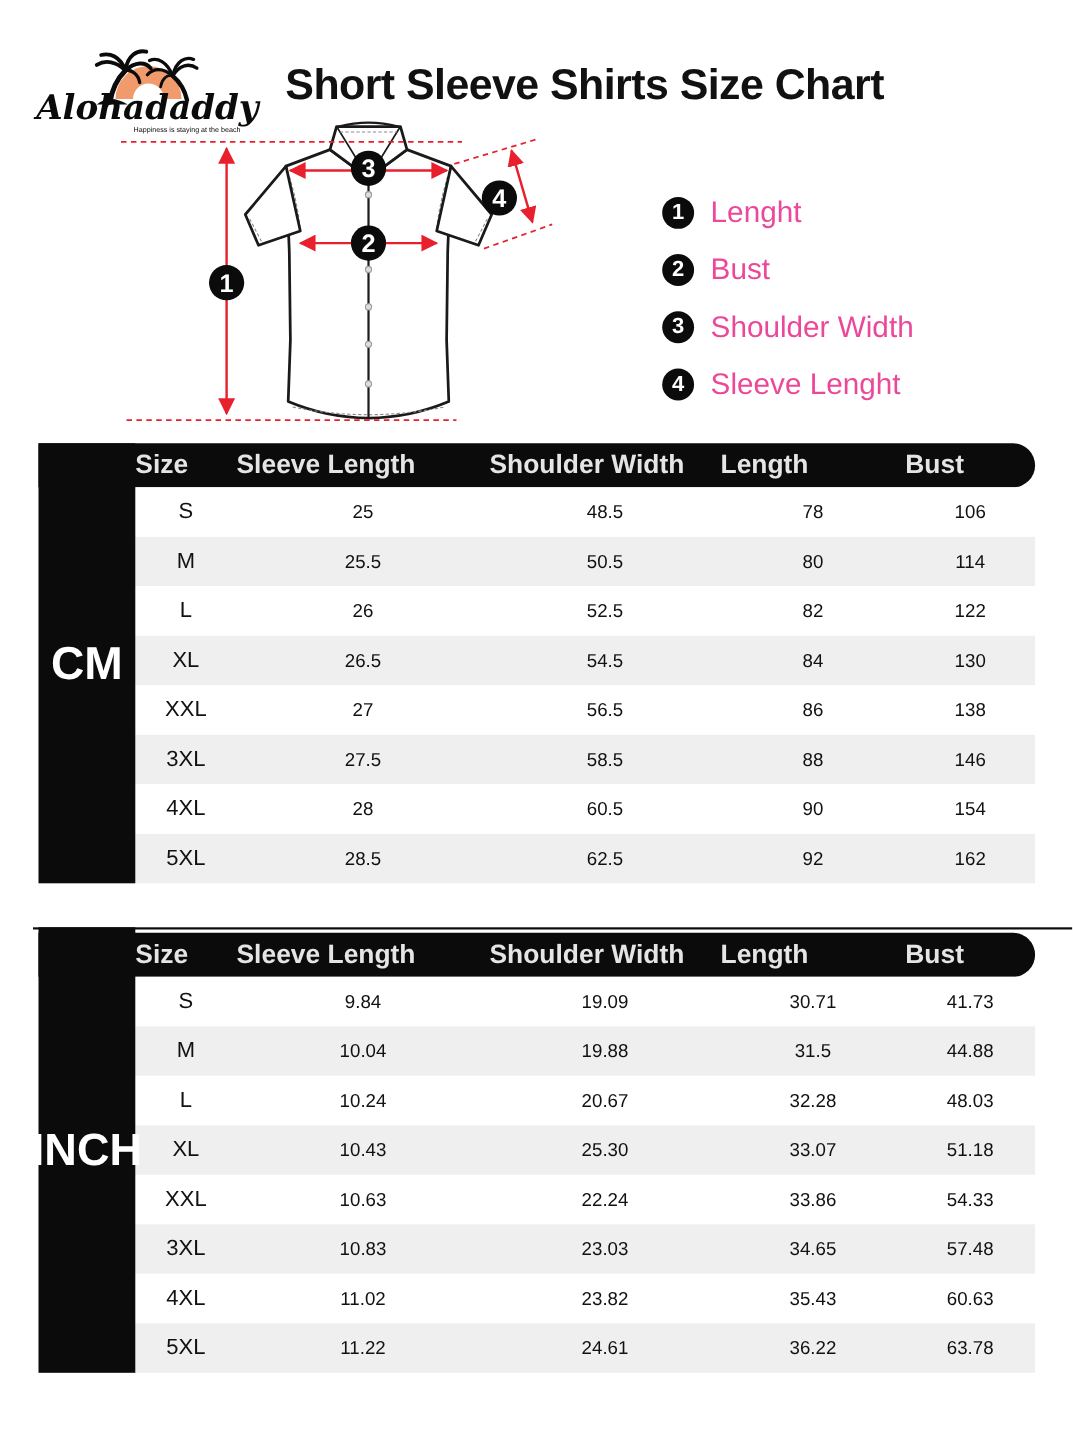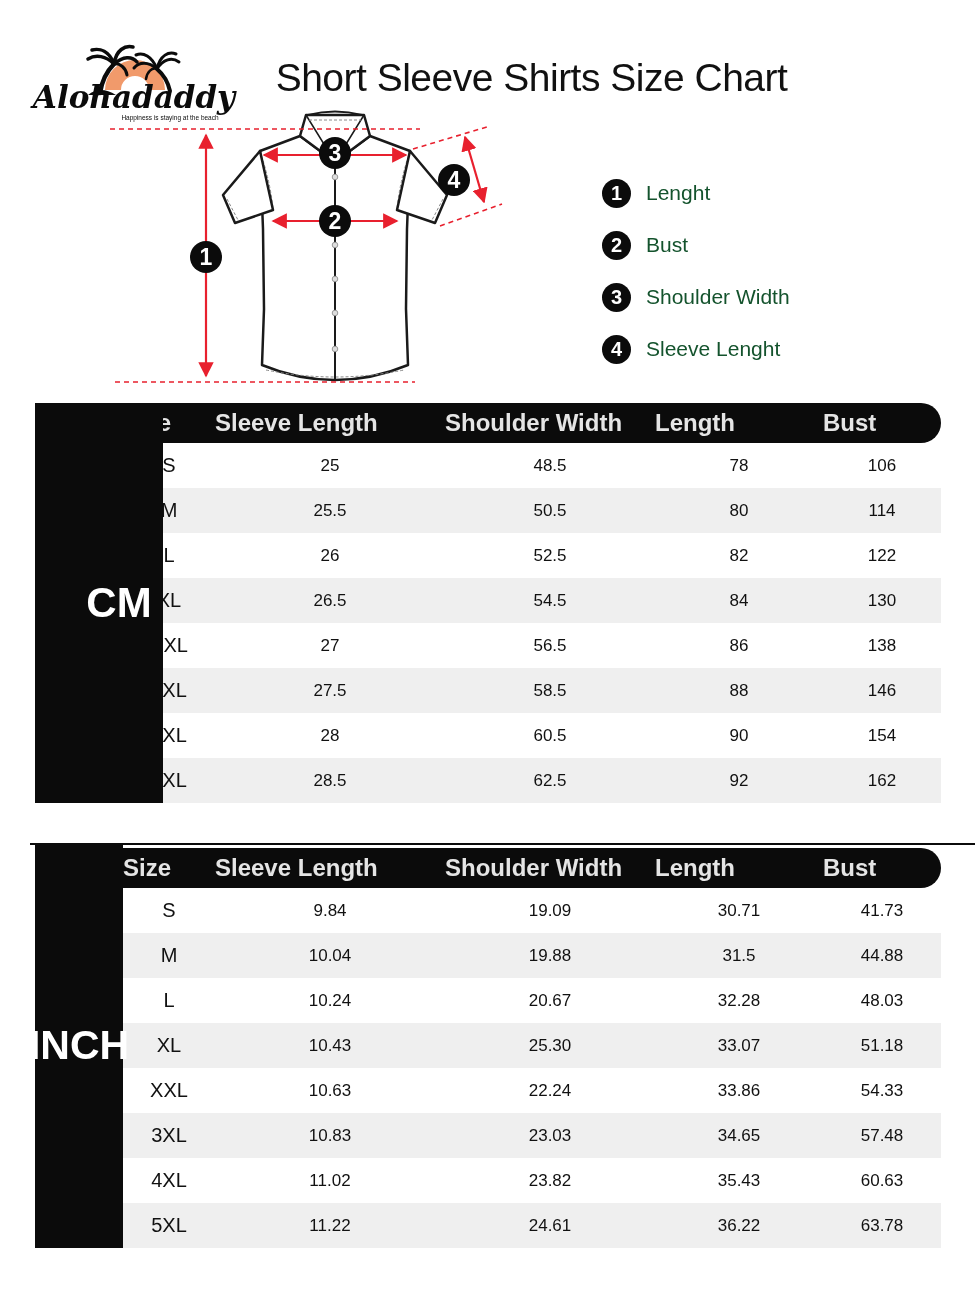--- a/index.html
+++ b/index.html
@@ -2,42 +2,42 @@
 <html><head>
 <meta charset="utf-8">
 <style>
   html,body { margin:0; padding:0; }
   body { font-family: "Liberation Sans", sans-serif; background:#ffffff; }
   .canvas { position:relative; width:975px; height:1300px; background:#ffffff; overflow:hidden;margin-top:26px; }
 
   
   .logo { position:absolute; left:30px; top:10px; width:210px; height:92px; }
   .page-title { position:absolute; top:30px; left:88px; right:0; text-align:center;
-    font-size:39px; font-weight:normal; color:#111; letter-spacing:-0.5px; }
+    font-size:39px; font-weight:bold; color:#111; letter-spacing:-0.5px; }
 
   
   .shirt-svg { position:absolute; left:110px; top:83px; width:400px; height:287px; }
   .legend { position:absolute; left:602px; top:152px; display:flex; flex-direction:column; gap:22px; }
   .legend-item { display:flex; align-items:center; gap:15px; height:30px; }
   .legend-num { width:29px; height:29px; border-radius:50%; background:#0b0b0b; color:#fff;
     font-weight:bold; font-size:20px; display:flex; align-items:center; justify-content:center; }
-  .legend-label { font-size:21px; color:#14532d; }
+  .legend-label { font-size:27px; color:#ec4899; }
 
   
   .sizetable { position:absolute; left:35px; width:906px; }
   .sizetable.cm { top:377px; }
   .sizetable.inch { top:817px; }
   .topline { position:absolute; top:0; left:-5px; width:945px; height:2px; background:#0b0b0b; }
   .sizetable.inch .thead { margin-top:5px; }
   .thead { display:grid; grid-template-columns:88px 92px 230px 210px 168px 118px;
     background:#0b0b0b; height:40px; align-items:center; border-radius:0 22px 22px 0; }
   .th { color:#e5e5e5; font-weight:bold; font-size:24px; text-align:left; }
   .side-label { position:absolute; left:0; top:0; bottom:0; width:88px; background:#0b0b0b;
     color:#ffffff; display:flex; align-items:center; justify-content:center; font-weight:bold; }
-  .sizetable.cm .side-label { font-size:42px;padding-left:40px; }
+  .sizetable.cm .side-label { font-size:42px; }
   .sizetable.inch .side-label { font-size:41px; }
   .tbody { margin-left:88px; }
   .trow { display:grid; grid-template-columns:92px 230px 210px 168px 118px; height:45px;
     align-items:center; text-align:center; background:#ffffff; }
   .trow:nth-child(even) { background:#efefef; }
   .tcell { font-size:17px; color:#111; }
   .tcell.size-cell { font-size:20px; }
 
   .notes { position:absolute; top:1242px; left:0; right:0; text-align:center;
     font-size:17.5px; color:#111; }

